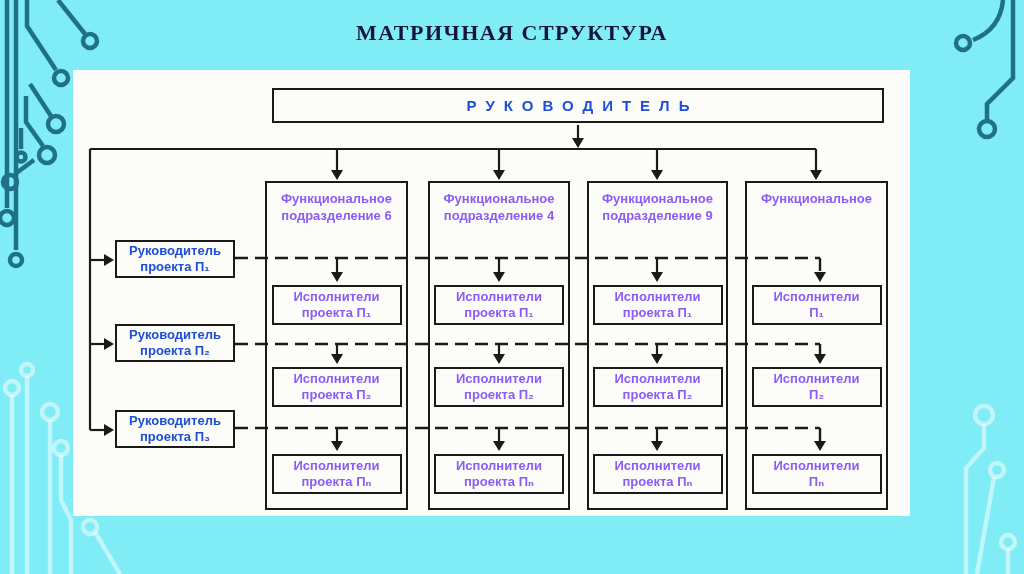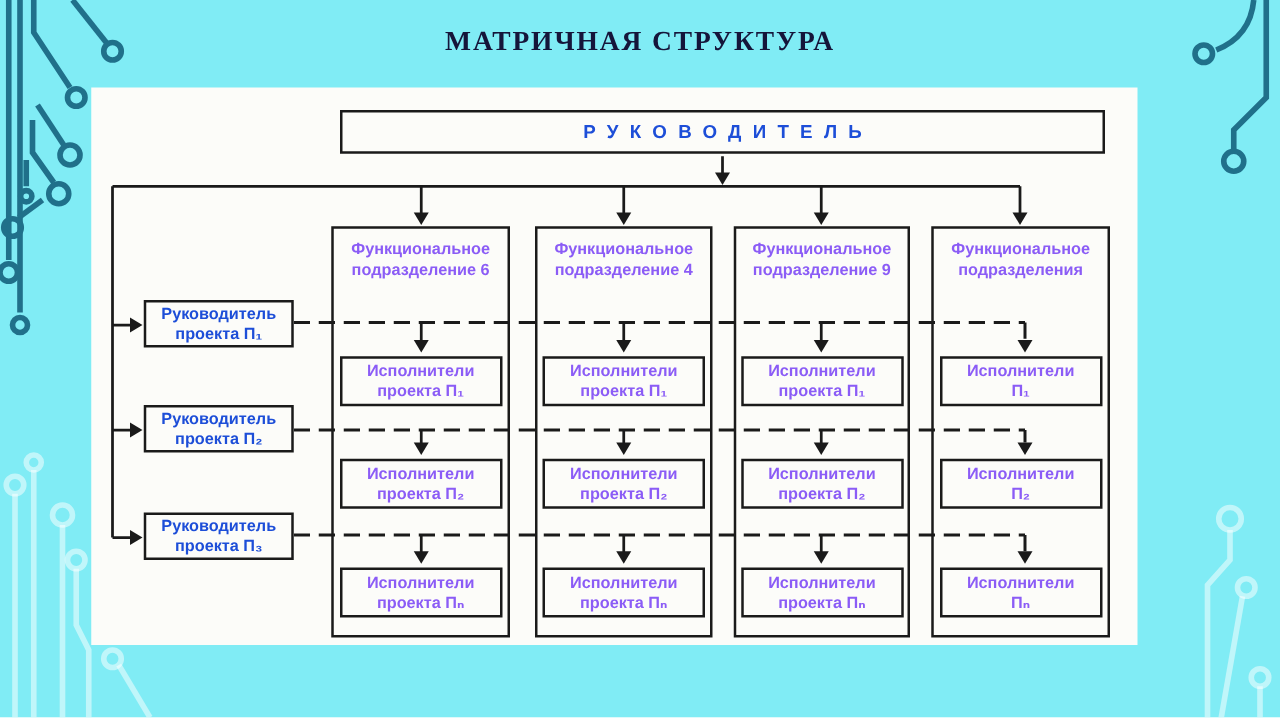--- a/index.html
+++ b/index.html
@@ -234,21 +234,20 @@
       </div>
       <div class="cell r3">
         <span>Исполнители</span>
         <span>проекта Пₙ</span>
       </div>
     </div>
 
     <div class="col col4">
       <div class="colhead">
         <div>Функциональное</div>
-        <div>подразделения</div>
       </div>
       <div class="cell r1">
         <span>Исполнители</span>
         <span>П₁</span>
       </div>
       <div class="cell r2">
         <span>Исполнители</span>
         <span>П₂</span>
       </div>
       <div class="cell r3">

